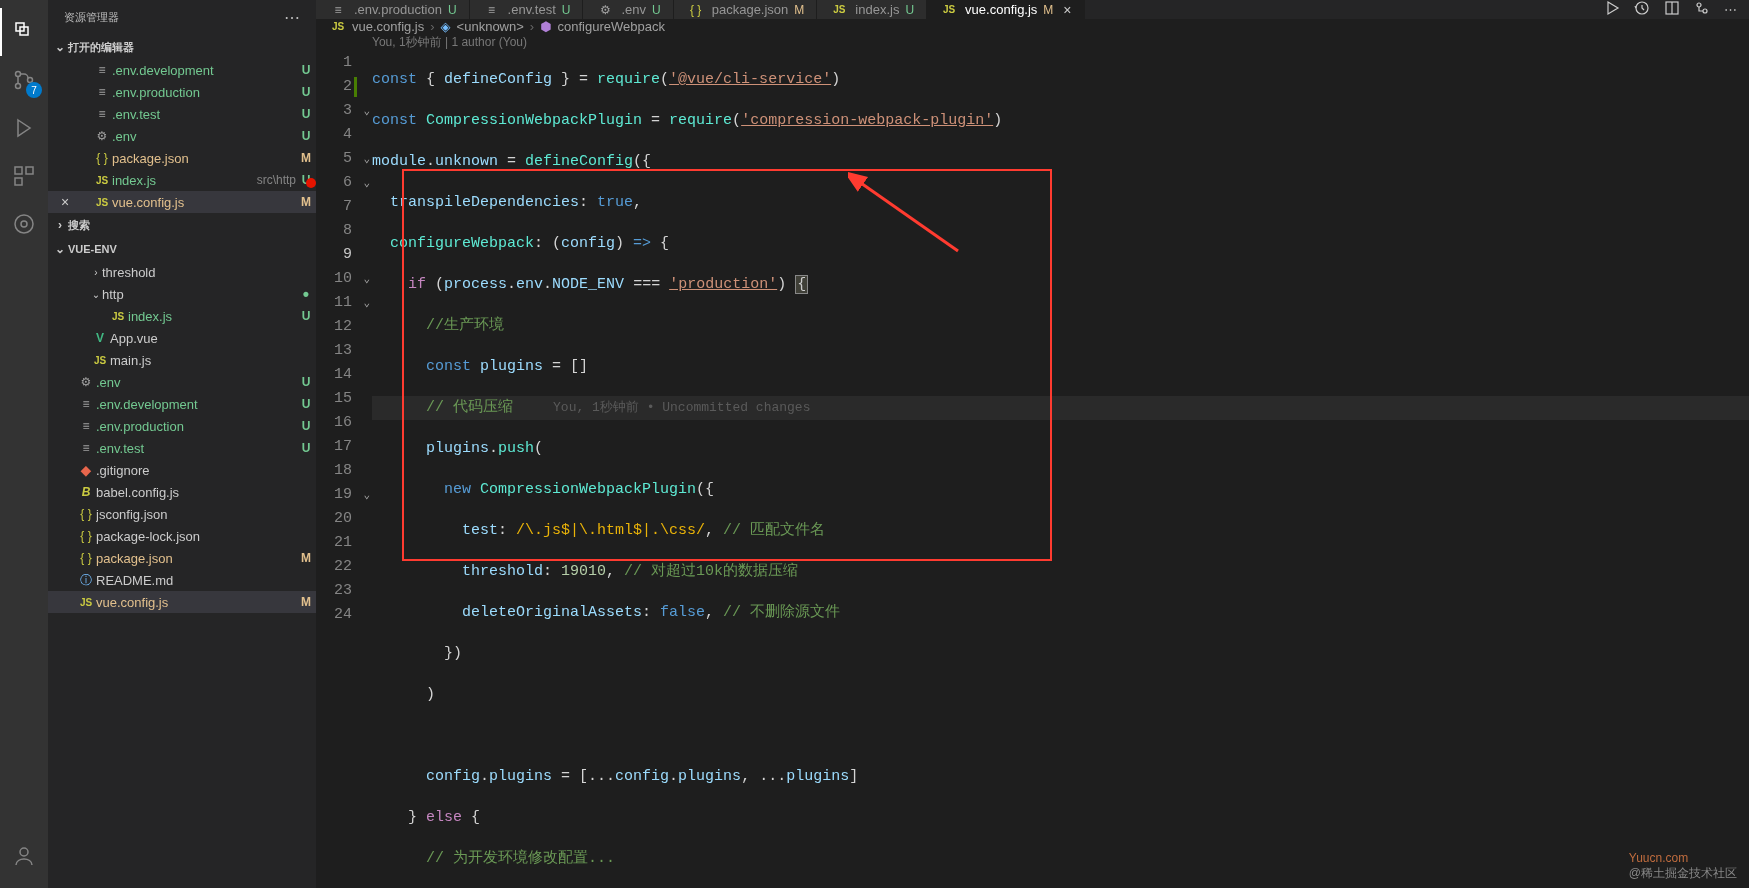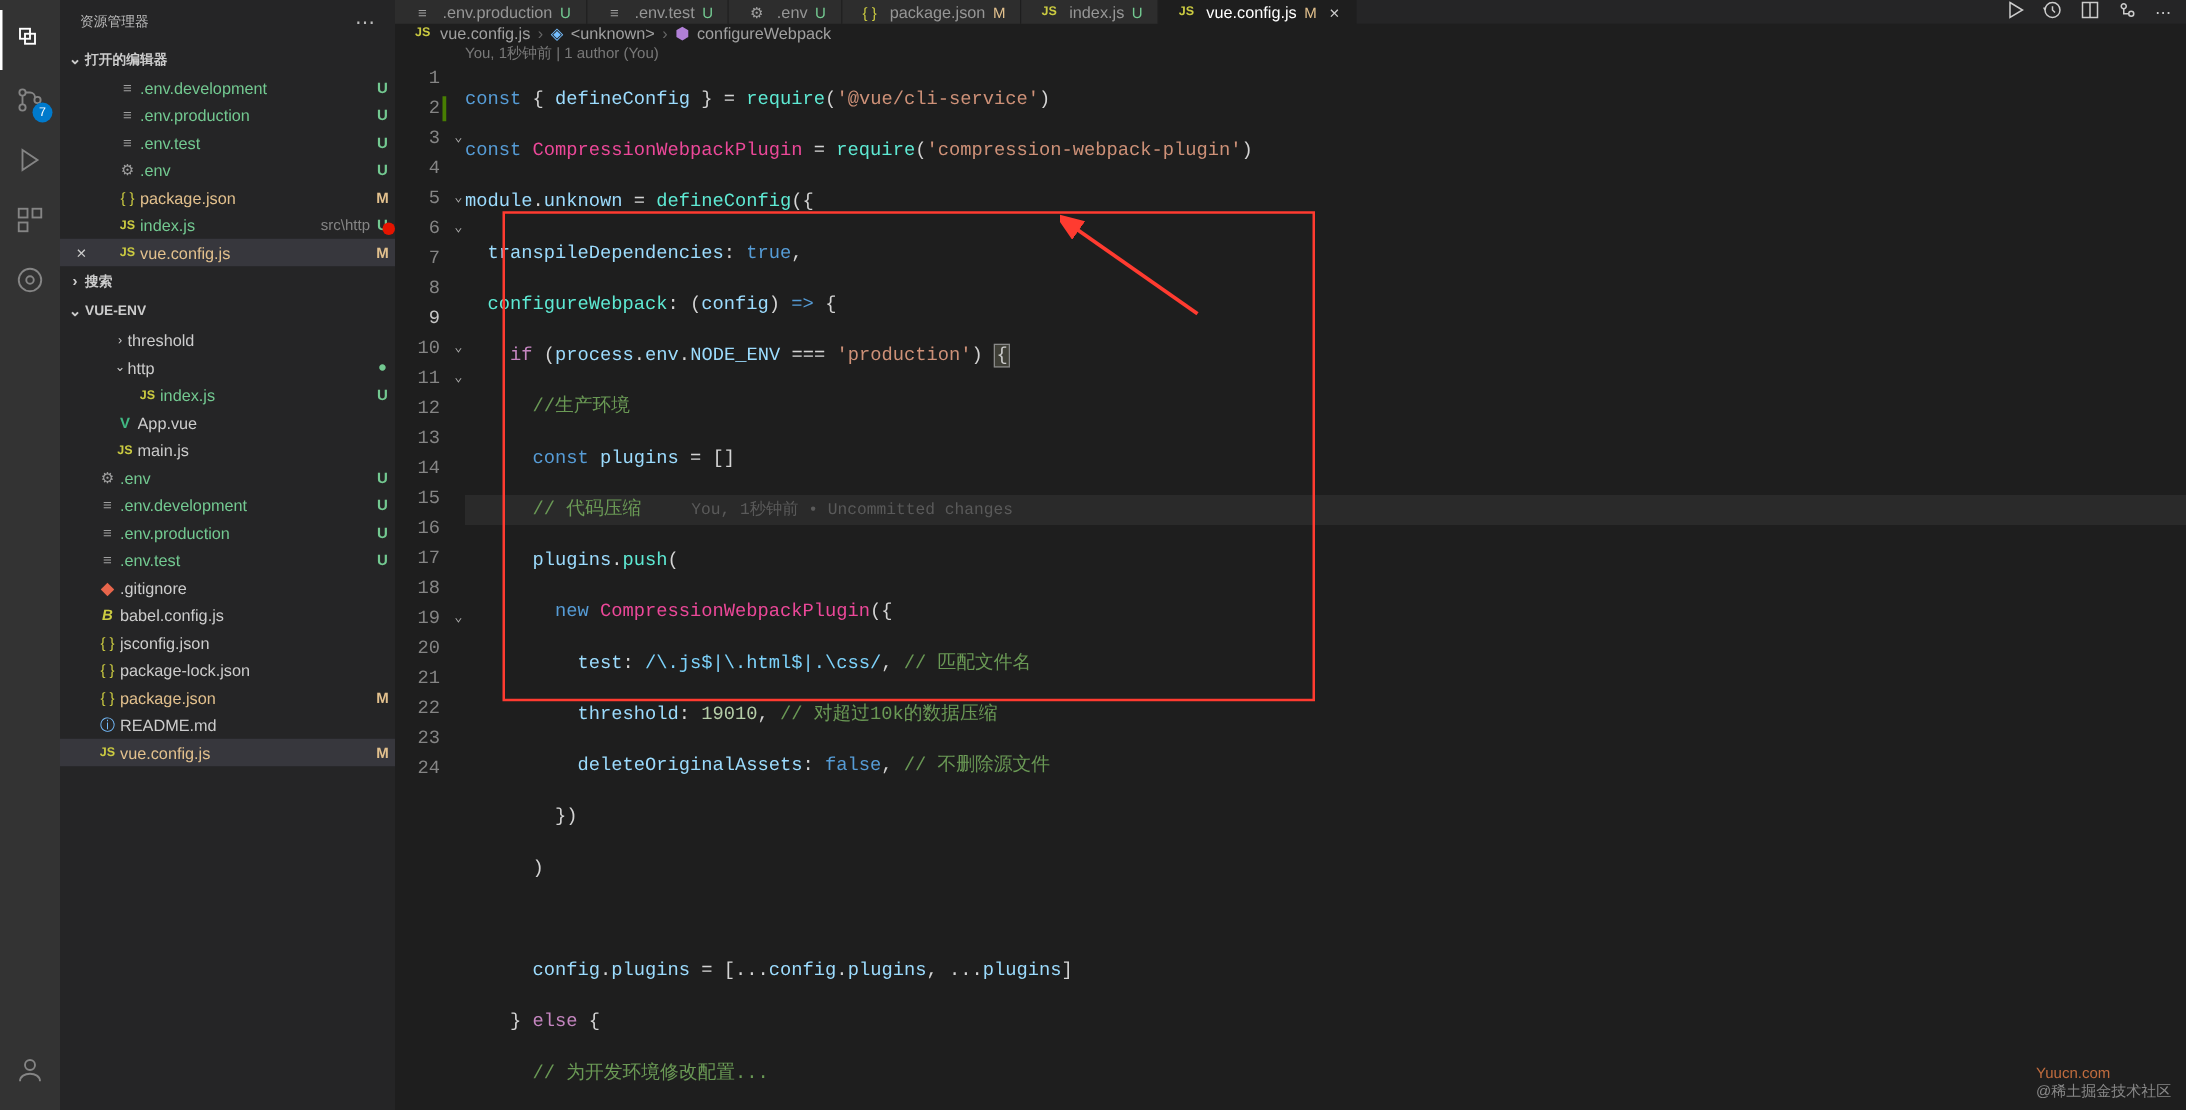--- a/index.html
+++ b/index.html
@@ -131,25 +131,25 @@
   pointer-events: none;
   z-index: 5;
 }
 .arrow-svg { position: absolute; pointer-events: none; z-index: 6; }
 
 
 .kw { color: #c586c0; }
 .kw2 { color: #569cd6; }
 .fn { color: #5eead4; }
 .var { color: #9cdcfe; }
-.cls { color: #ec4899; }
-.str { color: #ce9178; }
+.cls { color: #5eead4; }
+.str { color: #ce9178; text-decoration: underline; }
 .num { color: #b5cea8; }
 .cmt { color: #6a9955; }
-.reg { color: #7dd3fc; }
+.reg { color: #eab308; }
 .op { color: #d4d4d4; }
 .punc { color: #d4d4d4; }
 .prop { color: #9cdcfe; }
 .cursor-brace { border: 1px solid #888; background: rgba(255,255,200,0.15); padding: 0 1px; }
 .gitlens-inline { color: #5a5a5a; font-size: 13px; margin-left: 40px; }
 
 .watermark { position: absolute; right: 12px; bottom: 6px; color: #888; font-size: 12px; margin-left: 24px; }
 .watermark .brand { color: #c06c3e; }
 
 

